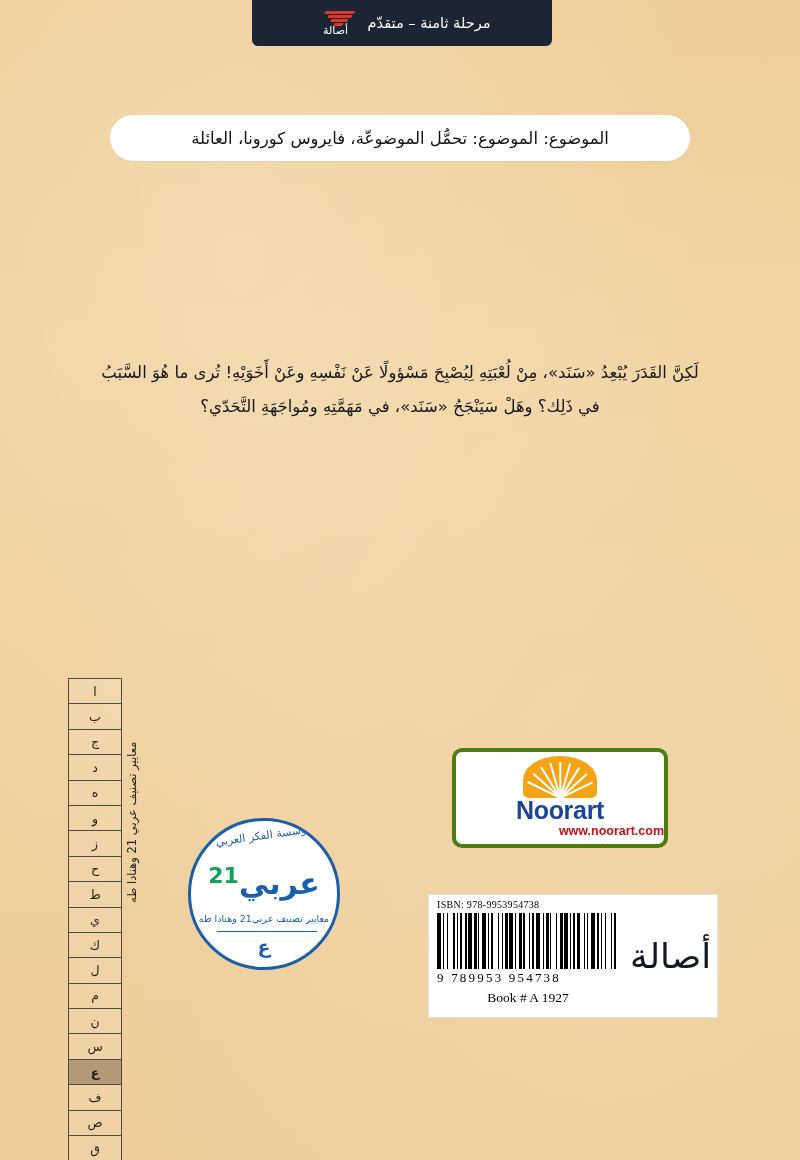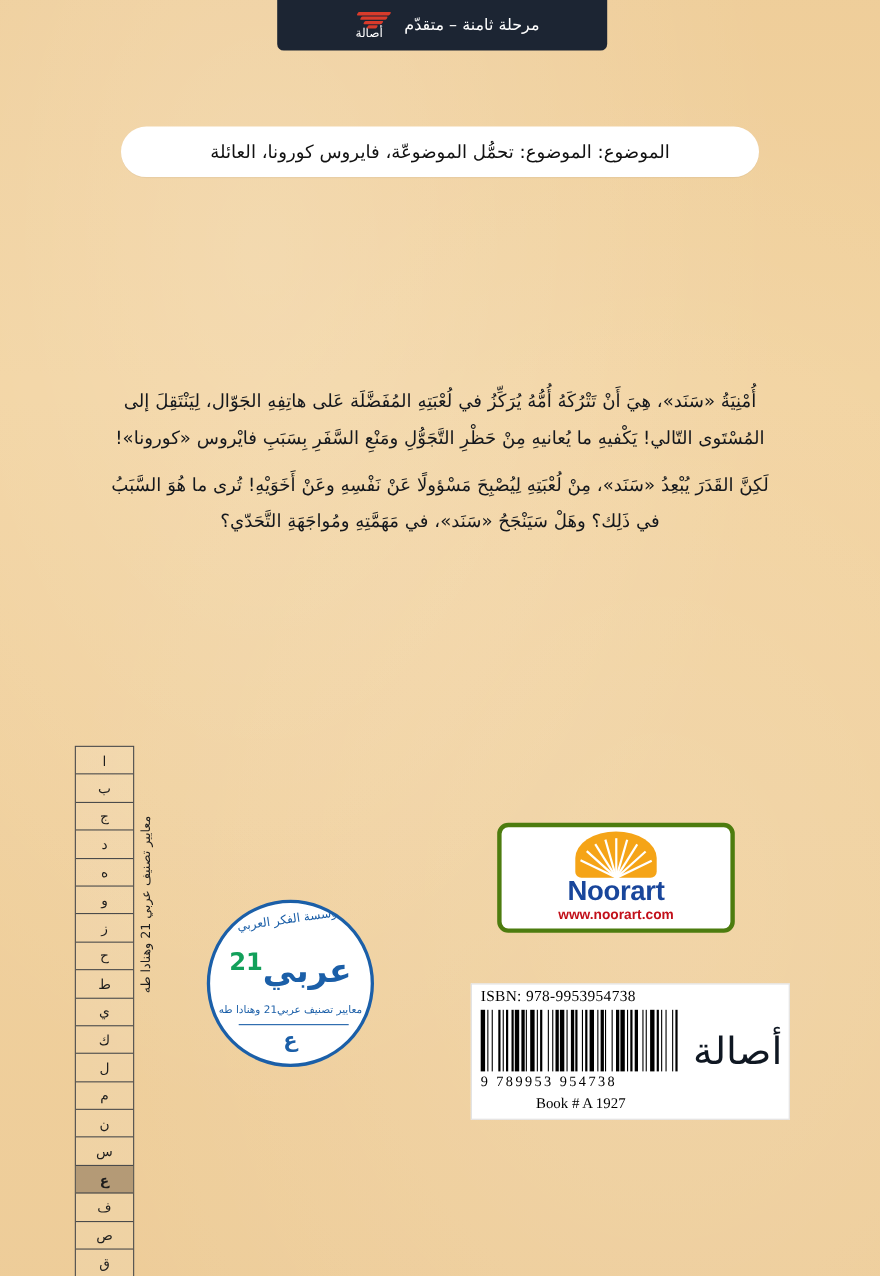--- a/index.html
+++ b/index.html
@@ -264,21 +264,20 @@
     font-size: 25px;
     font-weight: bold;
     color: #19469b;
     letter-spacing: -0.3px;
   }
   .noorart .url {
     position: absolute;
     top: 72px;
     left: 0;
     width: 100%;
-    text-align: center;
     font-family: "Liberation Sans", sans-serif;
     font-size: 12.5px;
     font-weight: bold;
     color: #c2101a;
   }
   
   .isbn-block {
     position: absolute;
     left: 428px;
     top: 894px;
@@ -292,21 +291,21 @@
   .isbn-left {
     position: relative;
     width: 196px;
     padding: 4px 6px 2px 8px;
     box-sizing: border-box;
     display: flex;
     flex-direction: column;
   }
   .isbn-text {
     font-family: "Liberation Serif", serif;
-    font-size: 14px;
+    font-size: 10px;
     color: #000;
     letter-spacing: 0.3px;
   }
   .barcode {
     margin-top: 3px;
     height: 56px;
     display: flex;
     align-items: stretch;
     gap: 0;
   }
@@ -359,21 +358,20 @@
         </span>
       <span class="word">أصالة</span>
     </span>
   </div>
 
   <div class="subject-pill">
     <span class="txt">الموضوع:  الموضوع: تحمُّل الموضوعّة، فايروس كورونا، العائلة</span>
   </div>
 
   <div class="blurb">
-    <p>أُمْنِيَةُ «سَنَد»، هِيَ أَنْ تَتْرُكَهُ أُمُّهُ يُرَكِّزُ في لُعْبَتِهِ المُفَضَّلَة عَلى هاتِفِهِ الجَوّال، لِيَنْتَقِلَ إلى المُسْتَوى التّالي! يَكْفيهِ ما يُعانيهِ مِنْ حَظْرِ التَّجَوُّلِ ومَنْعِ السَّفَرِ بِسَبَبِ فايْروس «كورونا»!</p>
     <p class="second">لَكِنَّ القَدَرَ يُبْعِدُ «سَنَد»، مِنْ لُعْبَتِهِ لِيُصْبِحَ مَسْؤولًا عَنْ نَفْسِهِ وعَنْ أَخَوَيْهِ! تُرى ما هُوَ السَّبَبُ في ذَلِك؟ وهَلْ سَيَنْجَحُ «سَنَد»، في مَهَمَّتِهِ ومُواجَهَةِ التَّحَدّي؟</p>
   </div>
 
   <div class="index-strip" id="index-strip">
       <div class="cell">ا</div>
       <div class="cell">ب</div>
       <div class="cell">ج</div>
       <div class="cell">د</div>
       <div class="cell">ه</div>
       <div class="cell">و</div>

